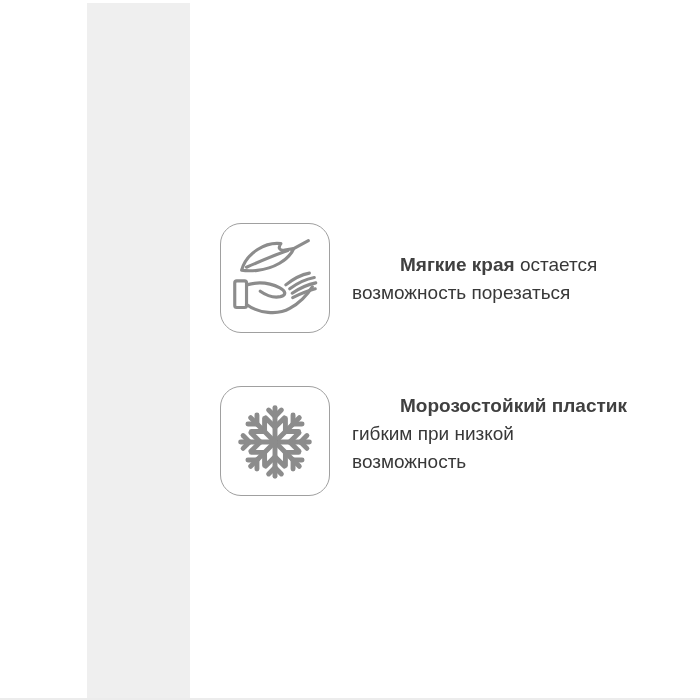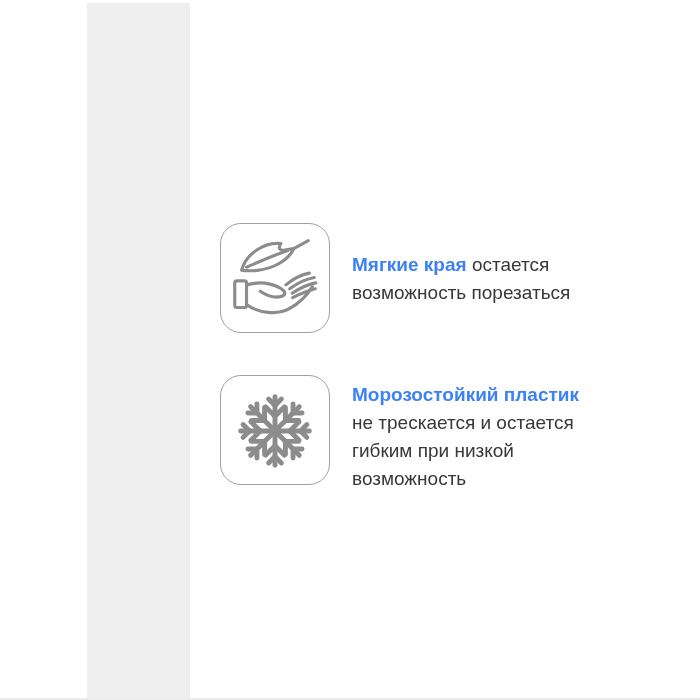--- a/index.html
+++ b/index.html
@@ -30,21 +30,21 @@
     width: 700px;
     height: 2px;
     background: #ececec;
   }
   .feature {
     position: absolute;
     display: flex;
     align-items: flex-start;
   }
   .feature-1 { left: 220px; top: 223px; }
-  .feature-2 { left: 220px; top: 375px; }
+  .feature-2 { left: 220px; top: 386px; }
   .icon-box {
     box-sizing: border-box;
     flex: 0 0 auto;
     width: 110px;
     height: 110px;
     border: 1.5px solid #a0a0a0;
     border-radius: 21px;
     background: #ffffff;
   }
   .icon-box svg {
@@ -56,21 +56,22 @@
     margin-left: 22px;
     width: 236px;
     font-size: 19px;
     line-height: 28px;
     color: #383838;
   }
   .feature-1 .feature-text { margin-top: 28px; }
   .feature-2 .feature-text { margin-top: 6px; }
   .feature-text b {
     font-weight: 700;
-    color: #3b82f6;
+    color: #404040;
+    margin-left: 48px;
   }
   .text-line { white-space: nowrap; }
 </style>
 </head>
 <body>
 
 <div class="canvas">
 
   <div class="stripe"></div>
 
@@ -153,21 +154,20 @@
           <line x1="55" y1="56" x2="55" y2="21"></line>
           <line x1="55" y1="41" x2="45.5" y2="31.5"></line>
             <line x1="55" y1="41" x2="64.5" y2="31.5"></line>
           <line x1="55" y1="30" x2="48.5" y2="23.5"></line>
             <line x1="55" y1="30" x2="61.5" y2="23.5"></line>
         </g>
       </svg>
     </div>
     <div class="feature-text">
       <div class="text-line"><b>Морозостойкий пластик</b><span></span></div>
-      <div class="text-line"><span>не трескается и остается</span></div>
       <div class="text-line"><span>гибким при низкой</span></div>
       <div class="text-line"><span>возможность</span></div>
     </div>
   </div>
 
   <div class="bottom-hairline"></div>
 
 </div>
 
 </body></html>

